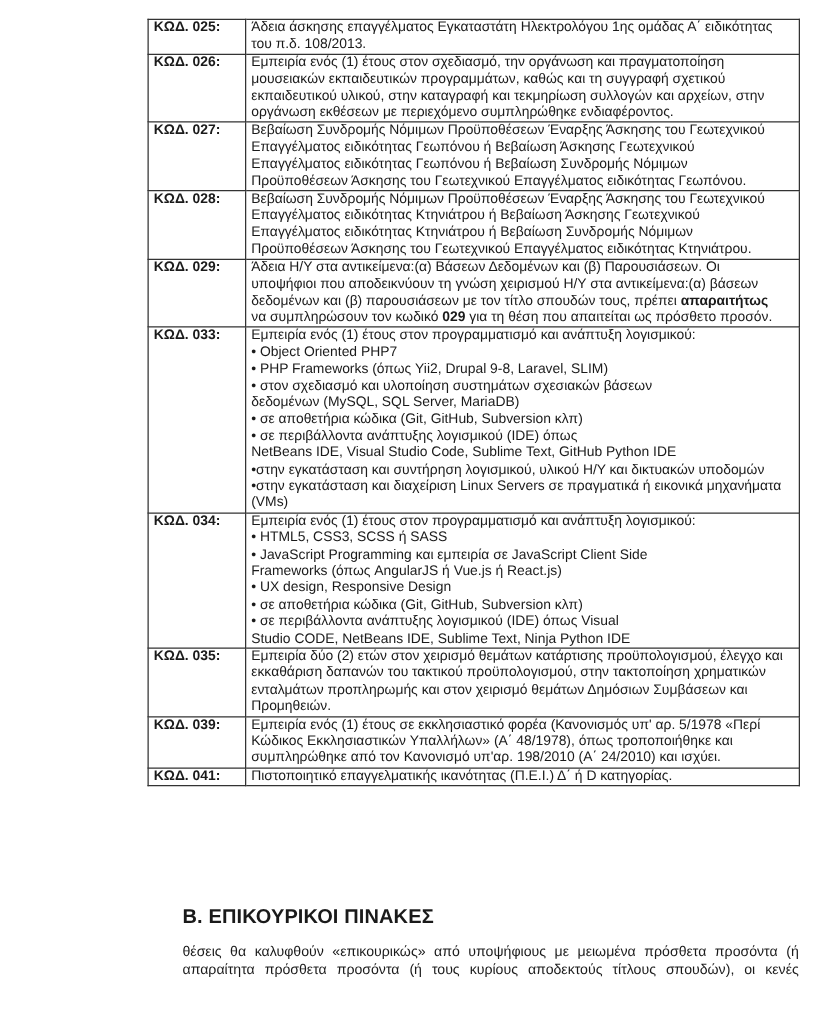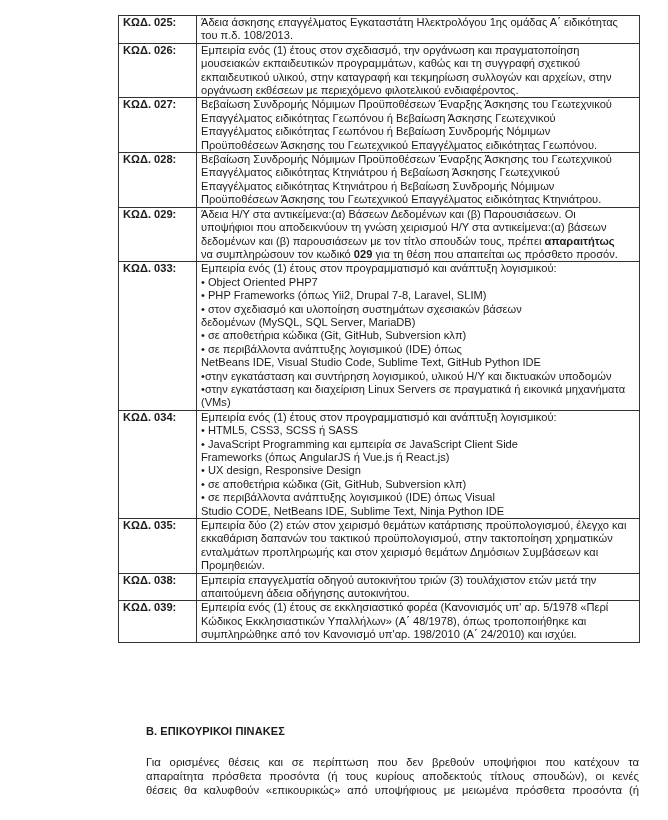--- a/index.html
+++ b/index.html
@@ -7,21 +7,21 @@
          font-family: "Liberation Sans", sans-serif; color: #1a1a1a; }
   .page { position: absolute; left: 0; top: 0; width: 668px; height: 820px; margin-left: 45px; }
   table.codes { position: absolute; left: 73px; top: 15px; width: 522px;
                 border-collapse: collapse; font-size: 11.1px; line-height: 13.4px; }
   table.codes td { border: 1px solid #333; vertical-align: top; padding: 0 3px 0 4px; }
   td.code { width: 70px; font-weight: bold; white-space: nowrap; }
   td.desc { }
   .line { display: block; white-space: nowrap; }
   .b { font-weight: bold; }
   .section-title { position: absolute; left: 101px; top: 725px; font-weight: bold;
-                   font-size: 11px; letter-spacing: 0.1px; }
+                   font-size: 16px; letter-spacing: 0.1px; }
   .para { position: absolute; left: 101px; top: 755px; width: 493px; font-size: 11.3px;
           line-height: 14px; text-align: justify; }
   .para .line { white-space: normal; text-align: justify; text-align-last: justify; }
 </style>
 </head>
 <body>
 
 <div class="page">
   <table class="codes">
     <tbody id="codes-body">
@@ -31,21 +31,21 @@
             <span class="line">Άδεια άσκησης επαγγέλματος Εγκαταστάτη Ηλεκτρολόγου 1ης ομάδας Α΄ ειδικότητας</span>
             <span class="line">του π.δ. 108/2013.</span>
           </td>
         </tr>
         <tr>
           <td class="code">ΚΩΔ. 026:</td>
           <td class="desc">
             <span class="line">Εμπειρία ενός (1) έτους  στον σχεδιασμό, την οργάνωση και πραγματοποίηση</span>
             <span class="line">μουσειακών εκπαιδευτικών προγραμμάτων, καθώς και τη συγγραφή σχετικού</span>
             <span class="line">εκπαιδευτικού υλικού, στην καταγραφή και τεκμηρίωση συλλογών και αρχείων, στην</span>
-            <span class="line">οργάνωση εκθέσεων με περιεχόμενο φιλοτελικού ενδιαφέροντος.</span>
+            <span class="line">οργάνωση εκθέσεων με περιεχόμενο συμπληρώθηκε ενδιαφέροντος.</span>
           </td>
         </tr>
         <tr>
           <td class="code">ΚΩΔ. 027:</td>
           <td class="desc">
             <span class="line">Βεβαίωση Συνδρομής Νόμιμων Προϋποθέσεων Έναρξης Άσκησης του Γεωτεχνικού</span>
             <span class="line">Επαγγέλματος ειδικότητας Γεωπόνου ή Βεβαίωση Άσκησης Γεωτεχνικού</span>
             <span class="line">Επαγγέλματος ειδικότητας Γεωπόνου ή Βεβαίωση Συνδρομής Νόμιμων</span>
             <span class="line">Προϋποθέσεων Άσκησης του Γεωτεχνικού Επαγγέλματος ειδικότητας Γεωπόνου.</span>
           </td>
@@ -66,21 +66,21 @@
             <span class="line"><span>υποψήφιοι που αποδεικνύουν τη γνώση χειρισμού Η/Υ στα αντικείμενα:(α) βάσεων</span></span>
             <span class="line"><span>δεδομένων και (β) παρουσιάσεων με τον τίτλο σπουδών τους, πρέπει </span><span class="b">απαραιτήτως</span></span>
             <span class="line"><span>να συμπληρώσουν τον κωδικό </span><span class="b">029</span><span> για τη θέση που απαιτείται ως πρόσθετο προσόν.</span></span>
           </td>
         </tr>
         <tr>
           <td class="code">ΚΩΔ. 033:</td>
           <td class="desc">
             <span class="line">Εμπειρία ενός (1) έτους  στον προγραμματισμό και ανάπτυξη λογισμικού:</span>
             <span class="line">• Object Oriented PHP7</span>
-            <span class="line">•  PHP Frameworks (όπως Yii2, Drupal 7-8, Laravel, SLIM)</span>
+            <span class="line">•  PHP Frameworks (όπως Yii2, Drupal 9-8, Laravel, SLIM)</span>
             <span class="line">• στον σχεδιασμό και υλοποίηση συστημάτων σχεσιακών βάσεων</span>
             <span class="line">δεδομένων (MySQL, SQL Server, MariaDB)</span>
             <span class="line">• σε αποθετήρια κώδικα (Git, GitHub, Subversion κλπ)</span>
             <span class="line">• σε περιβάλλοντα ανάπτυξης λογισμικού (IDE) όπως</span>
             <span class="line">NetBeans IDE, Visual Studio Code, Sublime Text, GitHub Python IDE</span>
             <span class="line">•στην εγκατάσταση και συντήρηση λογισμικού, υλικού Η/Υ και δικτυακών υποδομών</span>
             <span class="line">•στην εγκατάσταση και διαχείριση Linux Servers σε πραγματικά ή εικονικά μηχανήματα</span>
             <span class="line">(VMs)</span>
           </td>
         </tr>
@@ -100,37 +100,35 @@
         <tr>
           <td class="code">ΚΩΔ. 035:</td>
           <td class="desc">
             <span class="line">Εμπειρία δύο (2) ετών στον χειρισμό θεμάτων κατάρτισης προϋπολογισμού, έλεγχο και</span>
             <span class="line">εκκαθάριση δαπανών του τακτικού προϋπολογισμού, στην τακτοποίηση χρηματικών</span>
             <span class="line">ενταλμάτων προπληρωμής και στον χειρισμό θεμάτων Δημόσιων Συμβάσεων και</span>
             <span class="line">Προμηθειών.</span>
           </td>
         </tr>
         <tr>
-          <td class="code">ΚΩΔ. 038:</td>
-          <td class="desc">
-            <span class="line">Εμπειρία επαγγελματία οδηγού αυτοκινήτου τριών (3) τουλάχιστον ετών μετά την</span>
-            <span class="line">απαιτούμενη άδεια οδήγησης αυτοκινήτου.</span>
-          </td>
-        </tr>
-        <tr>
           <td class="code">ΚΩΔ. 039:</td>
           <td class="desc">
             <span class="line">Εμπειρία ενός (1) έτους σε εκκλησιαστικό φορέα (Κανονισμός υπ' αρ. 5/1978 «Περί</span>
             <span class="line">Κώδικος Εκκλησιαστικών Υπαλλήλων» (Α΄ 48/1978), όπως τροποποιήθηκε και</span>
             <span class="line">συμπληρώθηκε από τον Κανονισμό υπ'αρ. 198/2010 (Α΄ 24/2010) και ισχύει.</span>
+          </td>
+        </tr>
+        <tr>
+          <td class="code">ΚΩΔ. 041:</td>
+          <td class="desc">
+            <span class="line">Πιστοποιητικό επαγγελματικής ικανότητας (Π.Ε.Ι.) Δ΄ ή D κατηγορίας.</span>
           </td>
         </tr>
       </tbody>
   </table>
 
   <div class="section-title">Β. ΕΠΙΚΟΥΡΙΚΟΙ ΠΙΝΑΚΕΣ</div>
 
   <div class="para">
-    <span class="line">Για ορισμένες θέσεις και σε περίπτωση που δεν βρεθούν υποψήφιοι που κατέχουν τα</span>
+    <span class="line">θέσεις θα καλυφθούν «επικουρικώς» από υποψήφιους με μειωμένα πρόσθετα προσόντα (ή</span>
     <span class="line">απαραίτητα πρόσθετα προσόντα (ή τους κυρίους αποδεκτούς τίτλους σπουδών), οι κενές</span>
-    <span class="line">θέσεις θα καλυφθούν «επικουρικώς» από υποψήφιους με μειωμένα πρόσθετα προσόντα (ή</span>
   </div>
 </div>
 
 </body></html>

